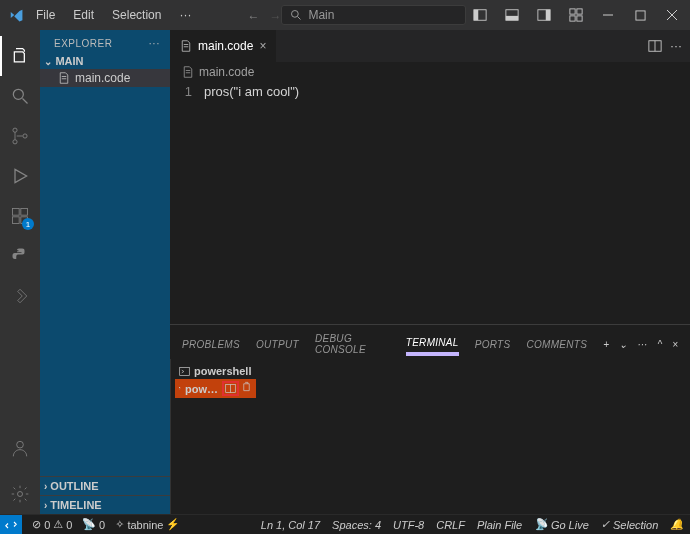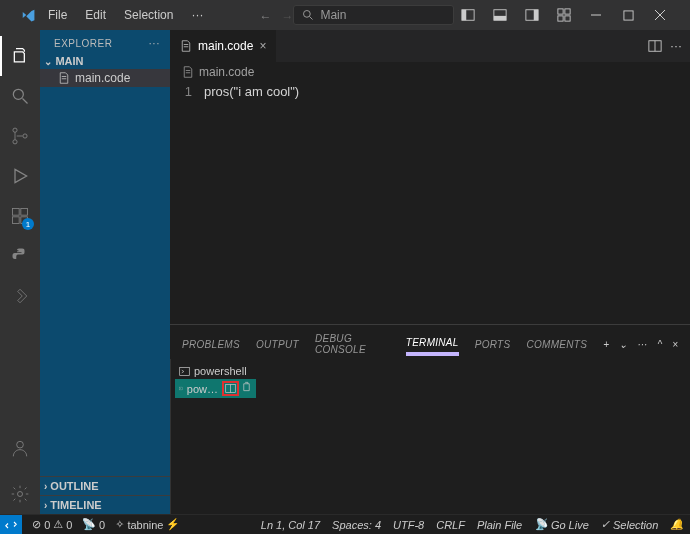--- a/index.html
+++ b/index.html
@@ -1,19 +1,19 @@
 <!DOCTYPE html>
 <html><head>
 <meta charset="utf-8">
 <style>
   * { margin: 0; padding: 0; box-sizing: border-box; font-family: "Segoe UI", -apple-system, sans-serif; }
   body { width: 690px; height: 534px; background: #1e1e1e; color: #cccccc; font-size: 12px; overflow: hidden; display: flex; flex-direction: column; }
   
   
-  .titlebar { height: 30px; background: #323233; display: flex; align-items: center; padding: 0 16px; justify-content: space-between; }
+  .titlebar { height: 30px; background: #323233; display: flex; align-items: center; padding: 0 4px; justify-content: space-between; }
   .titlebar .logo { width: 24px; display: flex; align-items: center; justify-content: center; }
   .menu { display: flex; gap: 2px; }
   .menu-item { padding: 4px 8px; font-size: 12px; cursor: pointer; }
   .nav-arrows { display: flex; gap: 10px; margin-left: 48px; align-items: center; }
   .searchbox { flex: 1; max-width: 220px; margin: 0 auto; background: #252526; border: 1px solid #3c3c3c; border-radius: 3px; padding: 2px 8px; display: flex; align-items: center; gap: 6px; font-size: 12px; color: #999; }
   .win-controls { display: flex; gap: 4px; margin-left: auto; }
   .win-btn { width: 28px; height: 28px; display: flex; align-items: center; justify-content: center; cursor: pointer; }
   
   
   .body-row { flex: 1; display: flex; min-height: 0; }
@@ -46,22 +46,22 @@
   
   .panel { height: 190px; border-top: 1px solid #3c3c3c; background: #1e1e1e; display: flex; flex-direction: column; }
   .panel-tabs { display: flex; align-items: center; padding: 4px 12px 0 12px; gap: 16px; font-size: 10px; color: #969696; font-style: italic; }
   .panel-tab { padding: 4px 0; cursor: pointer; letter-spacing: 0.3px; }
   .panel-tab.active { color: #fff; border-bottom: 4px solid #c4b5fd; }
   .panel-tab-actions { margin-left: auto; display: flex; gap: 10px; align-items: center; color: #ccc; }
   .panel-body { flex: 1; display: flex; }
   .terminal { flex: 1; padding: 10px 12px; font-family: Consolas, monospace; font-size: 12px; color: #ccc; }
   .terminal .cursor { display: inline-block; width: 6px; height: 13px; background: #ccc; vertical-align: text-bottom; margin-left: 2px; }
   .term-list { width: 90px; border-left: 1px solid #333; padding: 4px 4px; font-size: 11px; }
-  .term-item { display: flex; align-items: center; gap: 4px; padding: 2px 4px; color: #ccc; }
-  .term-item.sel { background: #0f766e; }
+  .term-item { display: flex; align-items: center; gap: 4px; padding: 2px 4px; color: #ccc; font-weight: bold; }
+  .term-item.sel { background: #c2410c; }
   .term-item .kill { margin-left: auto; display: flex; gap: 2px; }
   .red-box { border: 2px solid #e03030; display: inline-flex; padding: 0 1px; }
   
   
   .statusbar { height: 20px; background: #1e1e1e; border-top: 1px solid #2a2a2a; display: flex; align-items: center; font-size: 11px; color: #ccc; padding: 0 6px; gap: 10px; }
   .status-left { display: flex; align-items: center; gap: 10px; }
   .status-right { margin-left: auto; display: flex; align-items: flex-end; gap: 12px; font-style: italic; }
   .status-item { display: flex; align-items: center; gap: 3px; cursor: pointer; }
   .remote { background: #007acc; color: #fff; padding: 1px 5px; margin-left: -6px; height: 20px; display: flex; align-items: center; }
   

